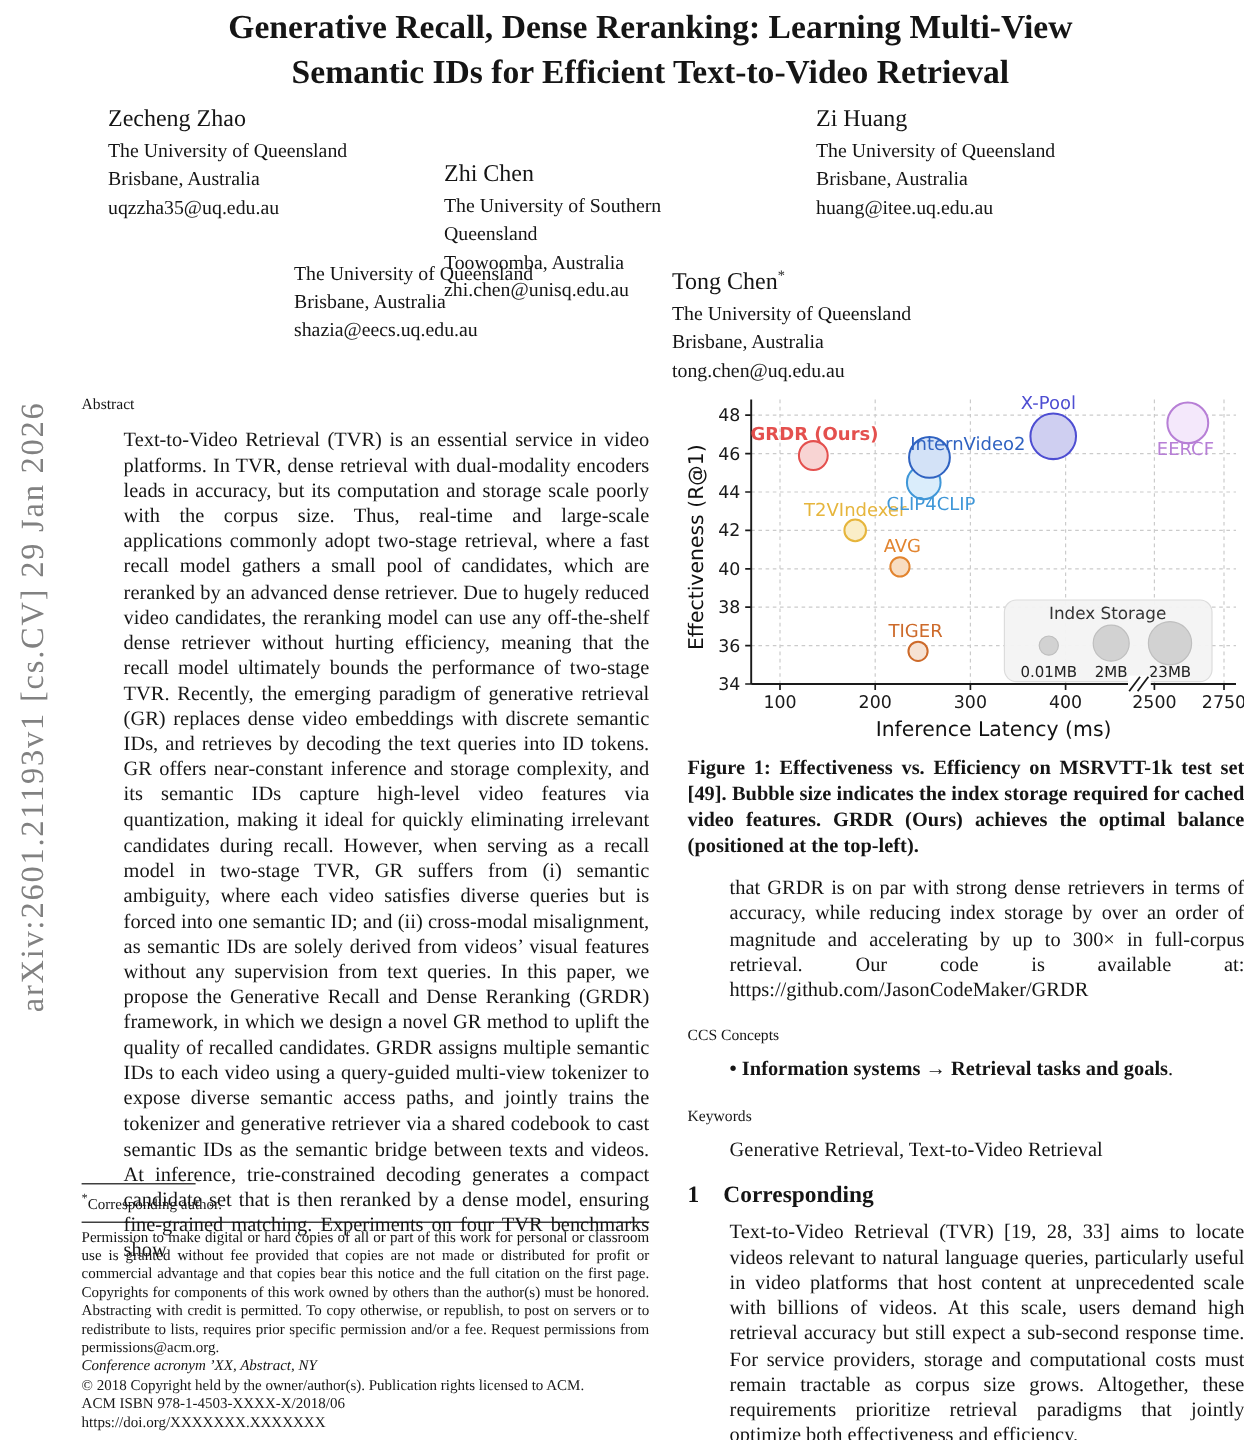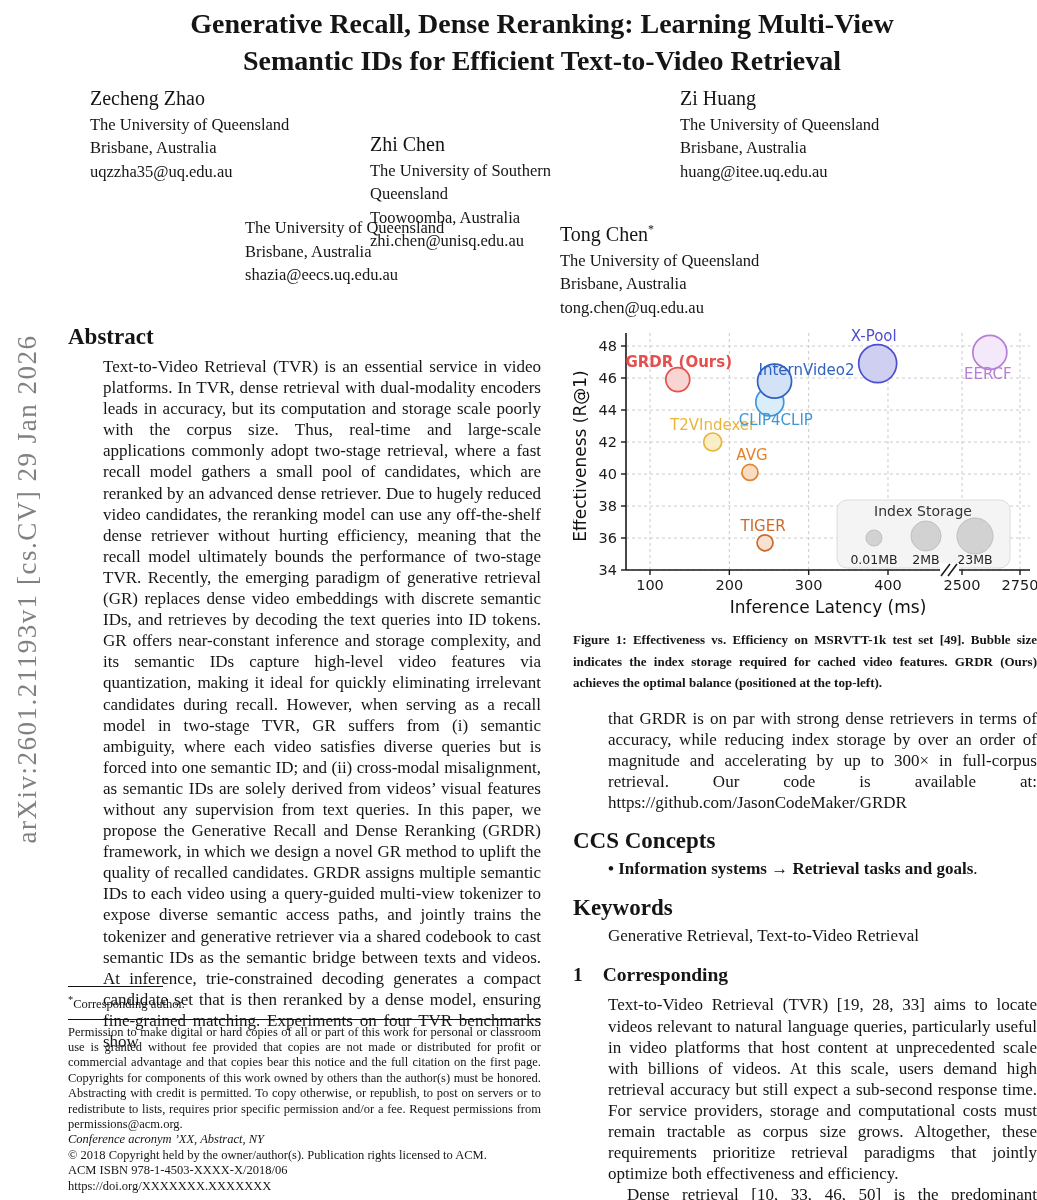--- a/index.html
+++ b/index.html
@@ -22,32 +22,32 @@
   
   .author{position:absolute;width:295px;}
   .a1{left:90px;top:80px;}  .a2{left:370px;top:80px;margin-top:46px;}  .a3{left:680px;top:80px;}
   .a4{left:245px;top:216px;} .a5{left:560px;top:216px;}
   .author-name{font-size:20px;line-height:26px;margin-bottom:2px;}
   .au-sup{font-size:12px;vertical-align:super;}
   .author-lines div,.author-email{font-size:16.5px;line-height:23.5px;}
   
   .col-left{position:absolute;left:68px;top:325px;width:473px;}
   .col-right{position:absolute;left:573px;top:323px;width:464px;}
-  .section-head{font-size:23px;font-weight:bold;margin:0 0 7px 0;line-height:24px;}
+  .section-head{font-size:13px;font-weight:normal;margin:0 0 7px 0;line-height:24px;}
   .body-text{font-size:17px;line-height:21.1px;text-align:justify;margin-left:35px;}
   
   .footnote{position:absolute;left:68px;top:986px;width:473px;font-size:12.5px;line-height:15.4px;}
   .fn-rule-short{width:95px;border-top:1.2px solid #111;margin:0 0 5px 0;}
   .fn-rule-full{border-top:1.2px solid #111;margin:6px 0 5px 0;}
   .fn-note{margin-bottom:2px;}
   .permission{text-align:justify;}
   .conf-line{font-style:italic;}
   
   .chart-wrap{position:relative;width:464px;height:298px;}
-  .caption{font-weight:bold;font-size:13px;line-height:21.6px;text-align:justify;margin-top:8px;font-family:Liberation Serif, serif;}
+  .caption{font-weight:bold;font-size:17px;line-height:21.6px;text-align:justify;margin-top:8px;font-family:Liberation Serif, serif;}
   .after-fig{margin-top:14px;}
   .ccs-head{margin-top:16px;margin-bottom:5px;}
   .b{font-weight:bold;}
   .kw-head{margin-top:17px;margin-bottom:5px;}
   .intro-head{font-size:19.5px;font-weight:bold;margin:18px 0 8px 0;}
   .intro-num{margin-right:20px;}
   .indent{text-indent:19px;margin-top:0;}
   .doc-link{color:#151515;text-decoration:none;}
   p{margin:0;}
 </style>

